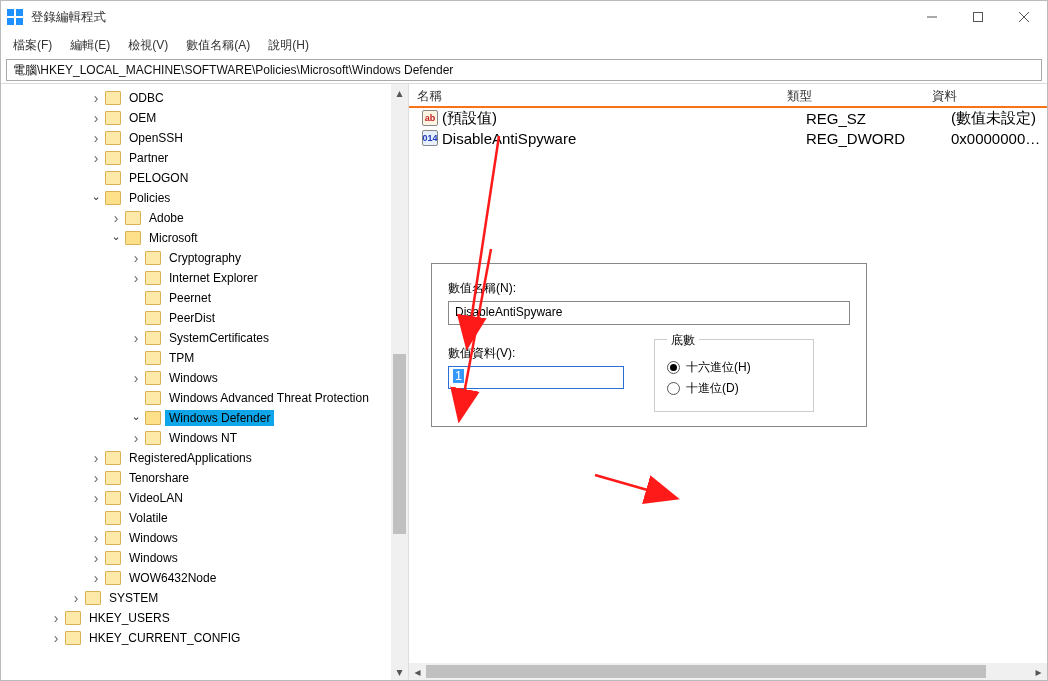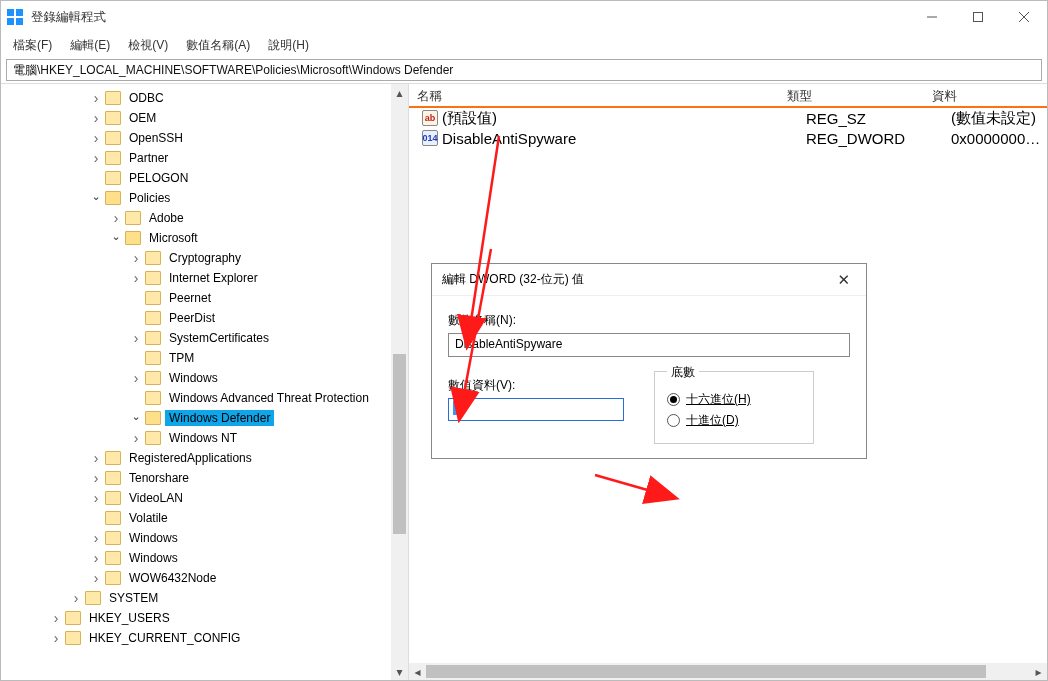--- a/index.html
+++ b/index.html
@@ -71,21 +71,21 @@
   .dialog .dbody { padding:10px 16px 14px 16px;}
   .dialog .lbl { font-size:12px; color:#000; margin:6px 0 4px 0; display:block;}
   .dialog .ro-input { width:402px; height:24px; border:1px solid #888; background:#fff; padding:3px 6px; font-size:12.5px; color:#000;}
   .dialog .row2 { display:flex; margin-top:14px; gap:30px;}
   .dialog .row2 .left { display:flex; flex-direction:column;}
   .dialog .val-input { width:176px; height:23px; border:1px solid #2a6fd6; padding:2px 4px;}
   .dialog .val-input .sel { display:inline-block; background:#3399ff; color:#fff; padding:0 2px; font-size:12.5px;}
   .dialog .fieldset { border:1px solid #ccc; padding:8px 12px 10px 12px; min-width:160px;}
   .dialog .fieldset .legend { position:relative; top:-16px; background:#fff; padding:0 4px; display:inline-block; font-size:12px;}
   .dialog .fieldset .opts { margin-top:-10px;}
-  .dialog .radio { display:flex; align-items:center; gap:6px; margin:4px 0; font-size:12.5px;text-decoration:underline;}
+  .dialog .radio { display:flex; align-items:center; gap:6px; margin:4px 0; font-size:12.5px;}
   .dialog .radio .r { width:13px; height:13px; border:1px solid #555; border-radius:50%; display:inline-flex; align-items:center; justify-content:center;}
   .dialog .radio .r.checked::after { content:""; width:7px; height:7px; background:#000; border-radius:50%;}
   .dialog .btns { display:flex; justify-content:flex-end; gap:10px; margin-top:20px;}
   .dialog .btn { width:90px; height:26px; border:1px solid #999; background:#e9e9e9; display:flex; align-items:center; justify-content:center; font-size:12.5px;}
   .dialog .btn.default { border:1.5px solid #2a6fd6; background:#e9e9e9;}
 
   
   .ann { position:absolute; pointer-events:none; }
 </style>
 </head>
@@ -327,24 +327,20 @@
       </div>
     <div class="hscroll">
       <div class="arrow" style="left:0">◂</div>
       <div class="thumb" style="left:17px; width:560px"></div>
       <div class="arrow" style="right:0">▸</div>
     </div>
   </div>
 </div>
 
 <div class="dialog">
-  <div class="dtitle">
-    <span>編輯 DWORD (32-位元) 值</span>
-    <span class="close">✕</span>
-  </div>
   <div class="dbody">
     <span class="lbl">數值名稱(N):</span>
     <div class="ro-input">
       <span>DisableAntiSpyware</span>
     </div>
 
     <div class="row2">
       <div class="left">
         <span class="lbl">數值資料(V):</span>
         <div class="val-input">

